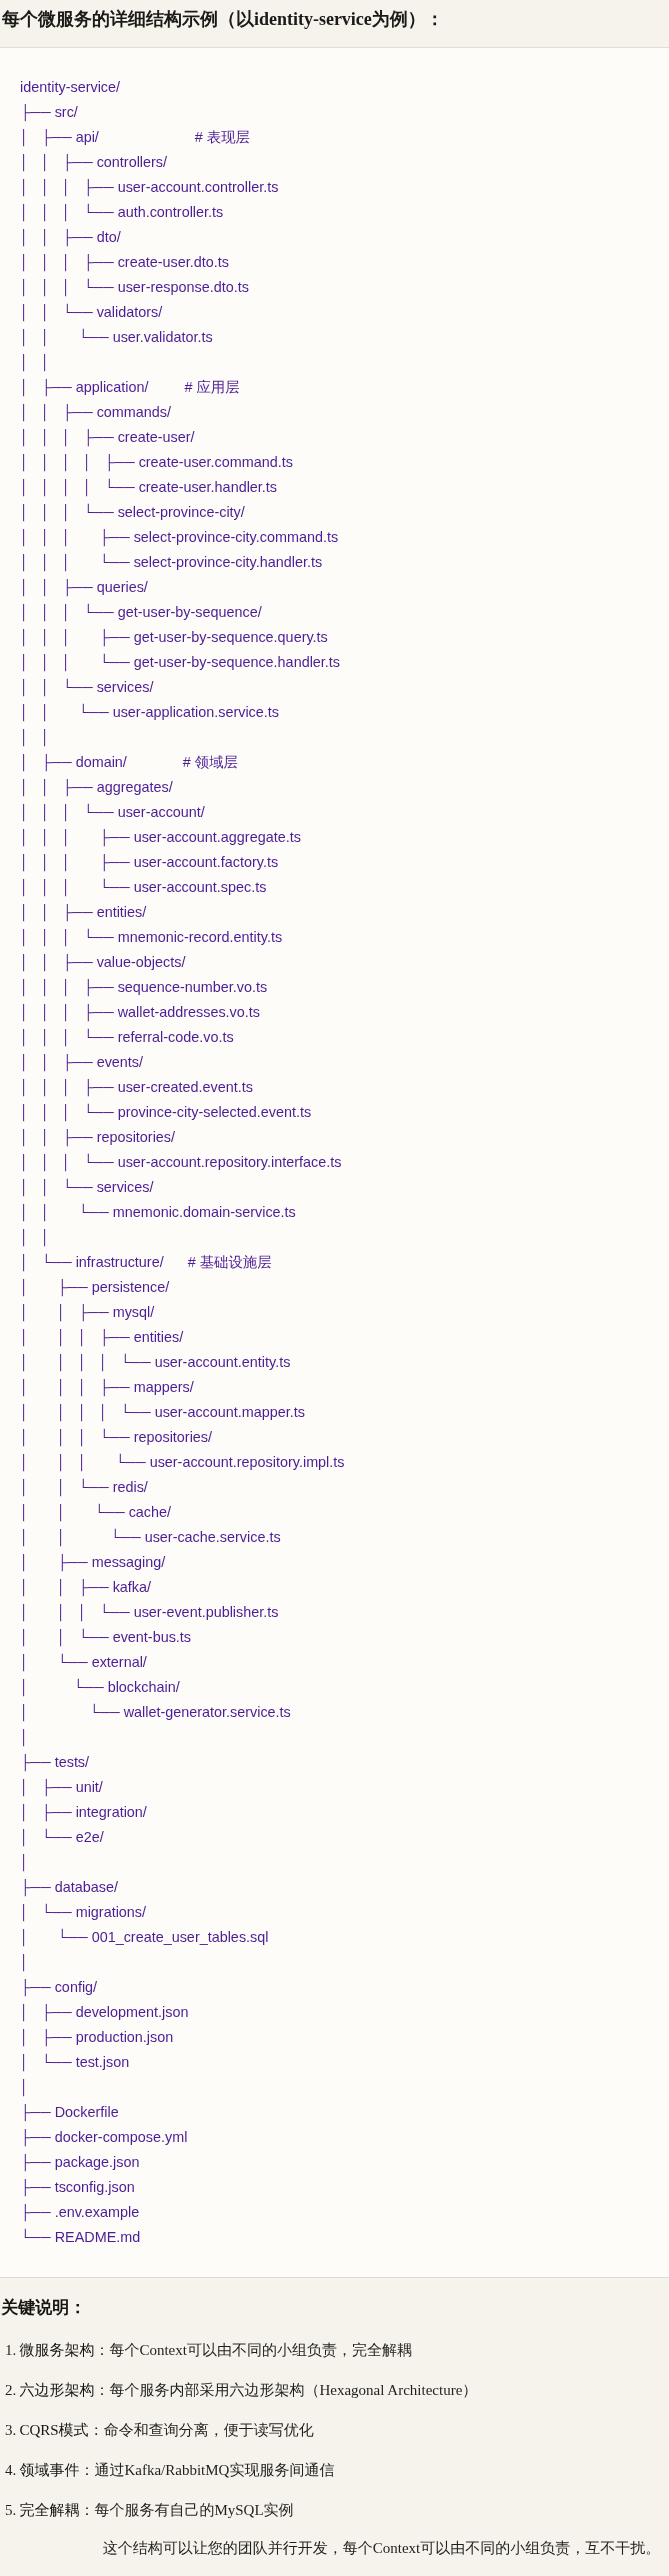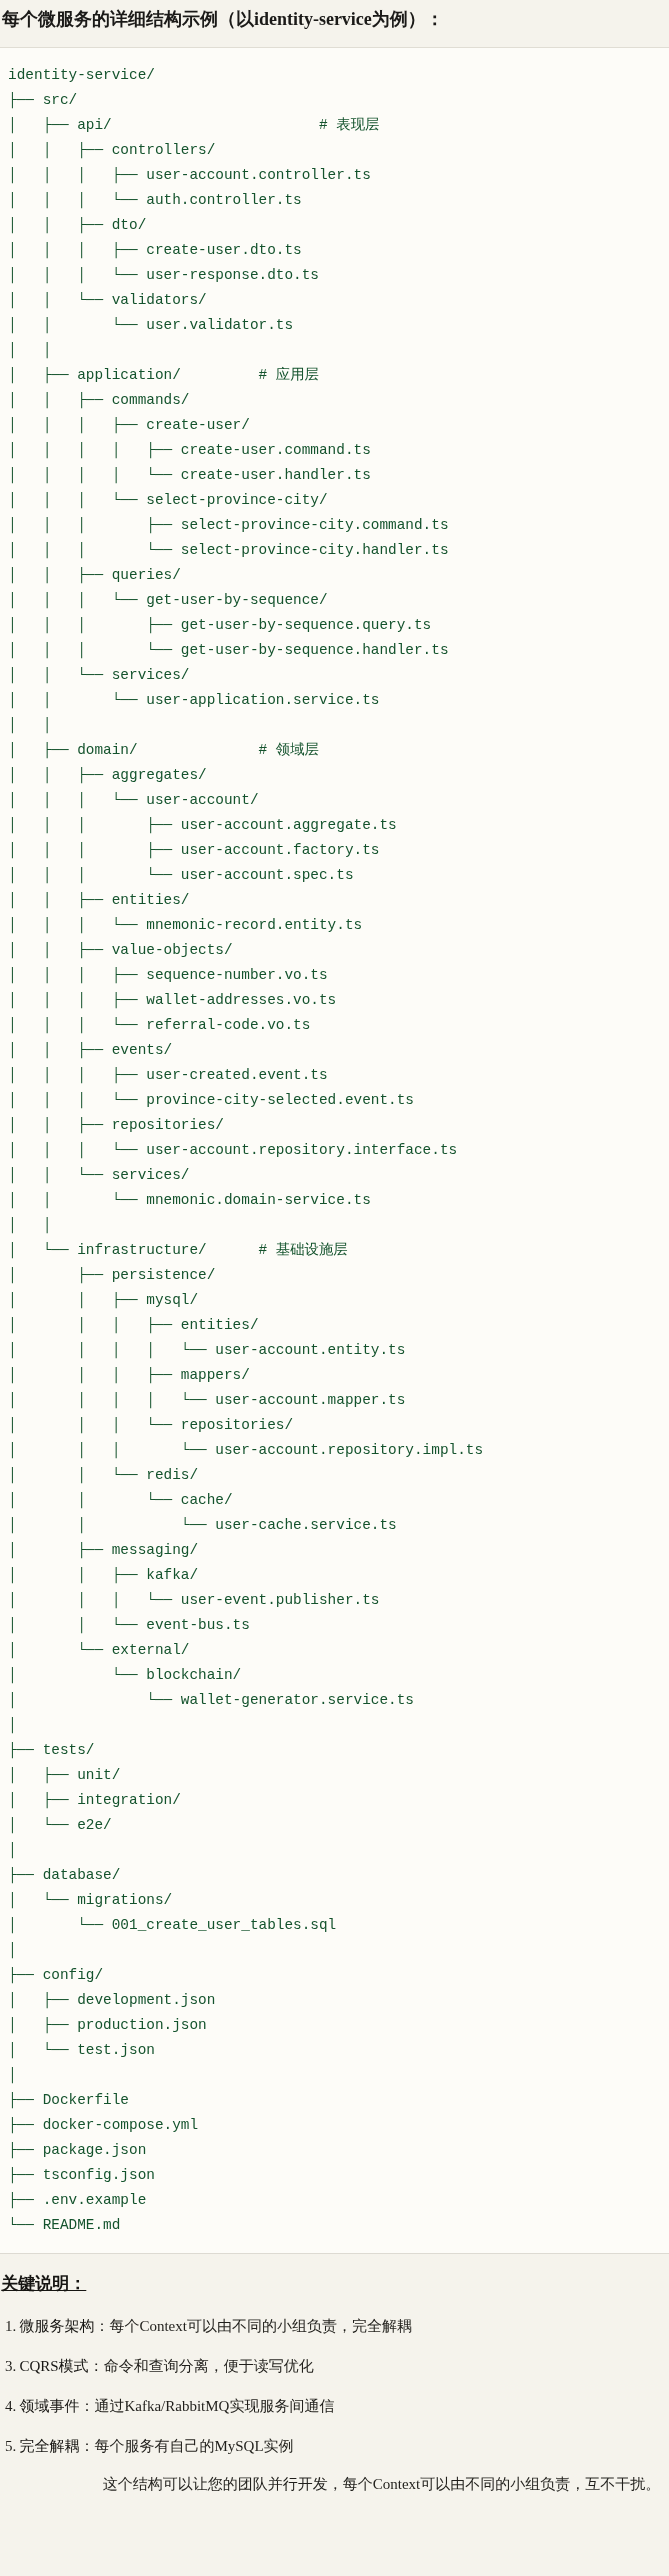--- a/index.html
+++ b/index.html
@@ -23,39 +23,38 @@
     color: #1b1a18;
     font-family: "Liberation Serif", serif;
   }
   .code-block {
     margin-top: 15.6px;
     background: #fdfcf8;
     border-top: 0.6px solid #e0ddd4;
     border-bottom: 0.6px solid #dddad2;
   }
   .code-block pre {
-    margin: 0;
+    margin: 12px;
     padding: 15px 6.3px 15px 8.1px;
-    font-family: Liberation Mono, monospace;
+    font-family: Liberation Sans, sans-serif;
     font-size: 14.4px;
     line-height: 25px;
-    color: #14532d;
+    color: #4c1d95;
     white-space: pre;
     overflow: hidden;
   }
   .notes {
     padding: 0 8.8px 0 1.3px;
   }
   .notes-heading {
     margin: 19px 0 0 0;
     font-size: 17px;
     line-height: 22.5px;
     font-weight: bold;
     color: #161512;
-    text-decoration: underline;
   }
   .note-item {
     margin: 20.6px 0 0 3.8px;
     font-size: 15px;
     line-height: 19.4px;
     color: #201f1b;
   }
   .note-number {
     margin-right: 3.1px;
   }
@@ -166,20 +165,23 @@
 └── README.md</pre>
 </div>
 
 <div class="notes">
   <p class="notes-heading">关键说明：</p>
 
   <div class="note-item">
     <span class="note-number">1.</span><span class="note-label">微服务架构</span><span class="note-text">：每个Context可以由不同的小组负责，完全解耦</span>
   </div>
   <div class="note-item">
+    <span class="note-number">2.</span><span class="note-label">六边形架构</span><span class="note-text">：每个服务内部采用六边形架构（Hexagonal Architecture）</span>
+  </div>
+  <div class="note-item">
     <span class="note-number">3.</span><span class="note-label">CQRS模式</span><span class="note-text">：命令和查询分离，便于读写优化</span>
   </div>
   <div class="note-item">
     <span class="note-number">4.</span><span class="note-label">领域事件</span><span class="note-text">：通过Kafka/RabbitMQ实现服务间通信</span>
   </div>
   <div class="note-item">
     <span class="note-number">5.</span><span class="note-label">完全解耦</span><span class="note-text">：每个服务有自己的MySQL实例</span>
   </div>
 
   <p class="closing-paragraph">这个结构可以让您的团队并行开发，每个Context可以由不同的小组负责，互不干扰。</p>

